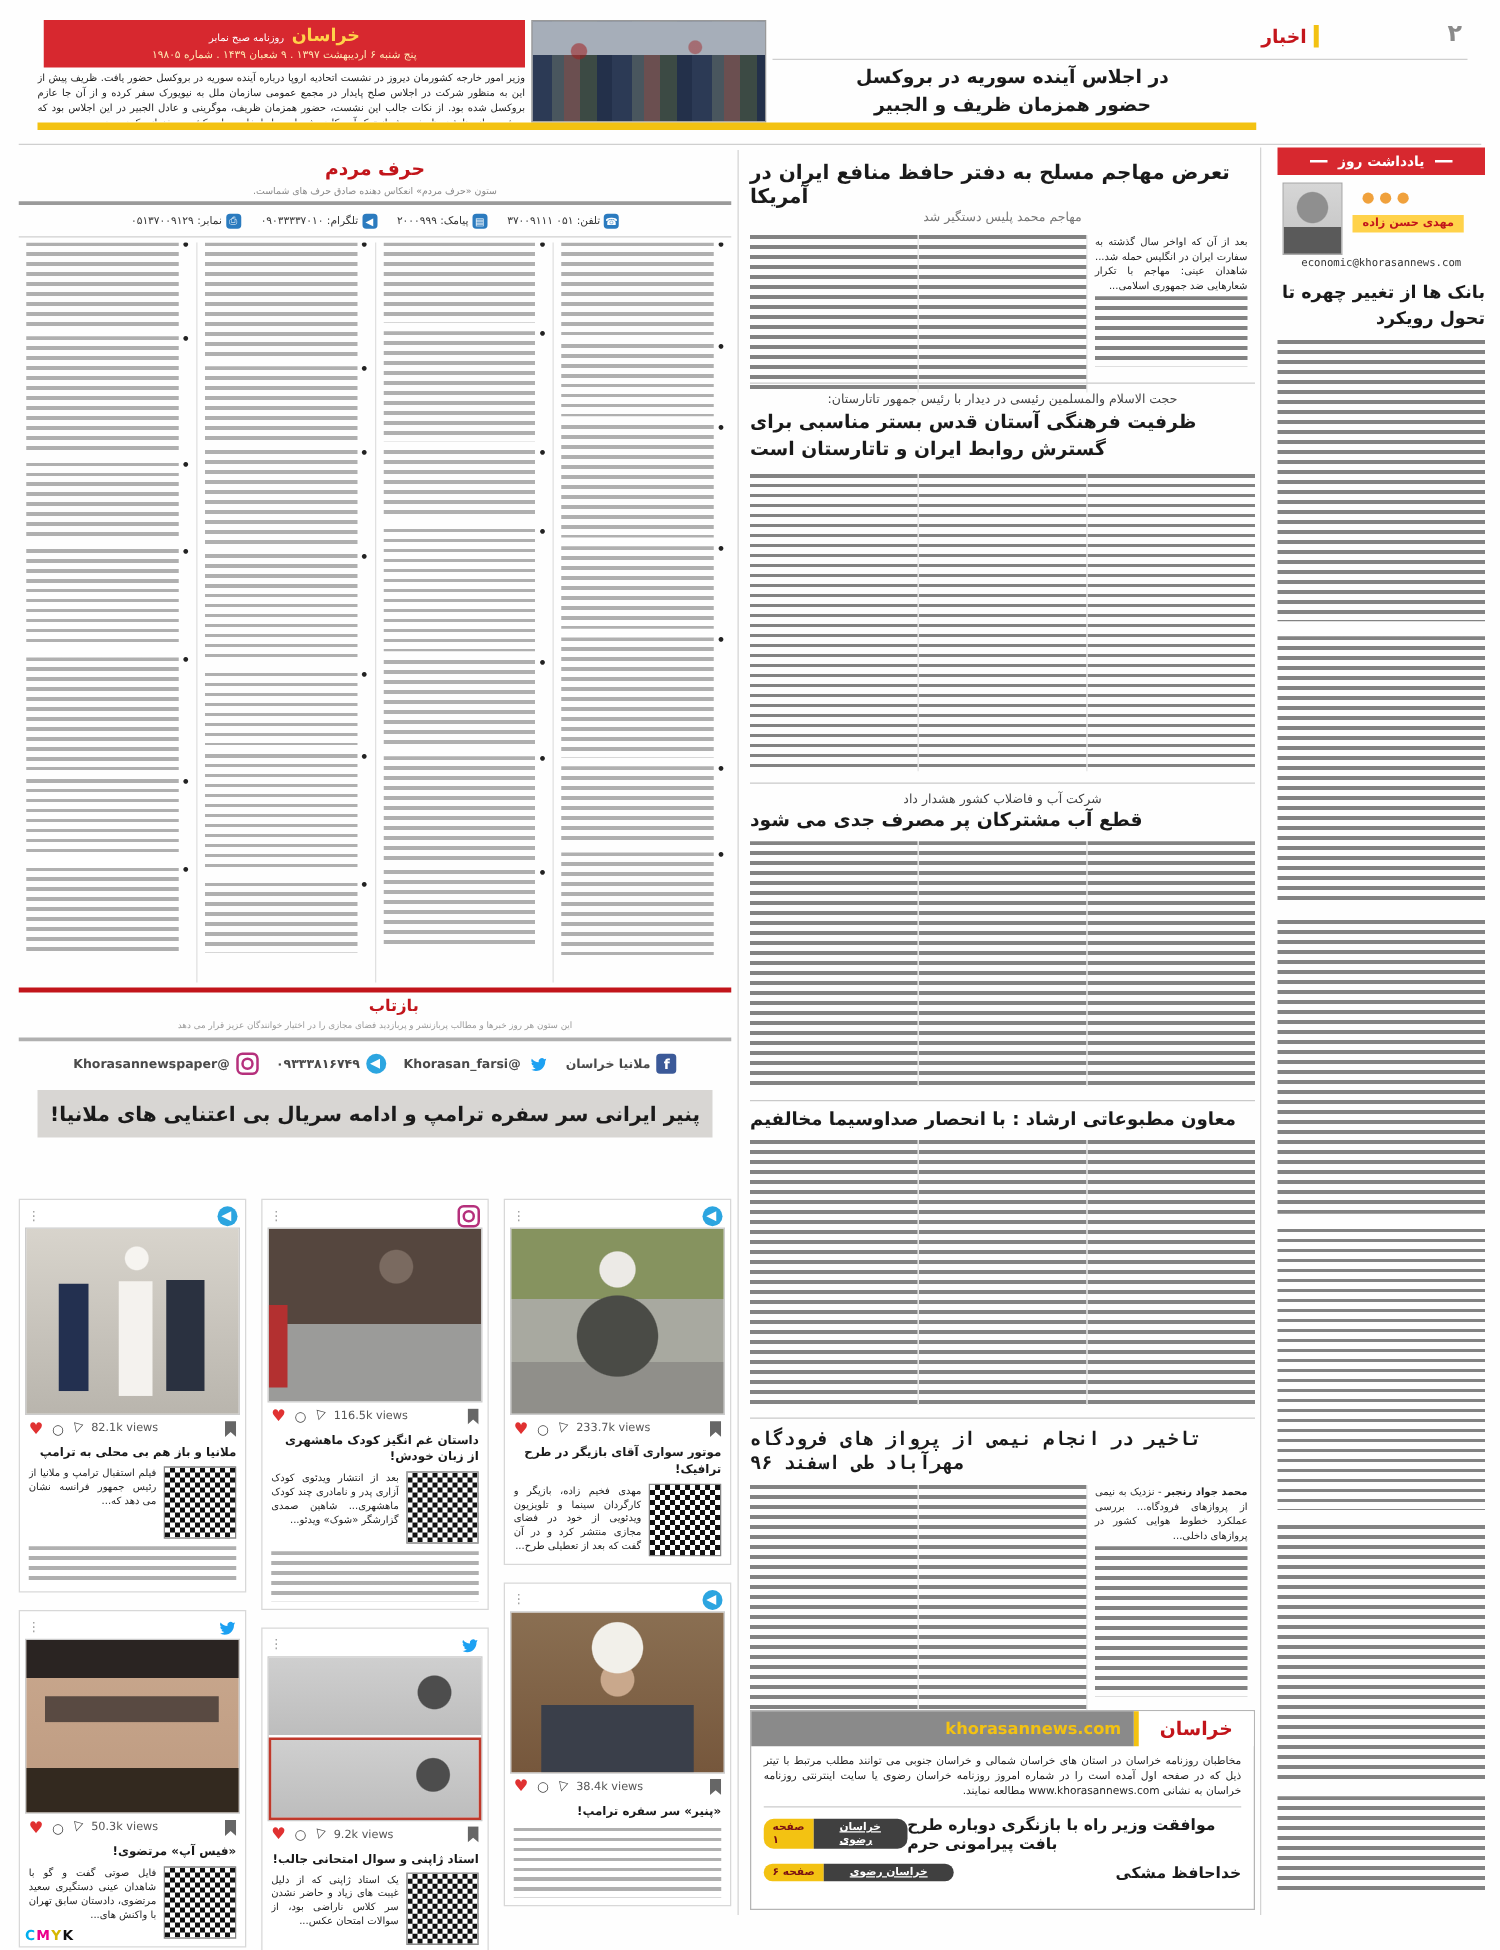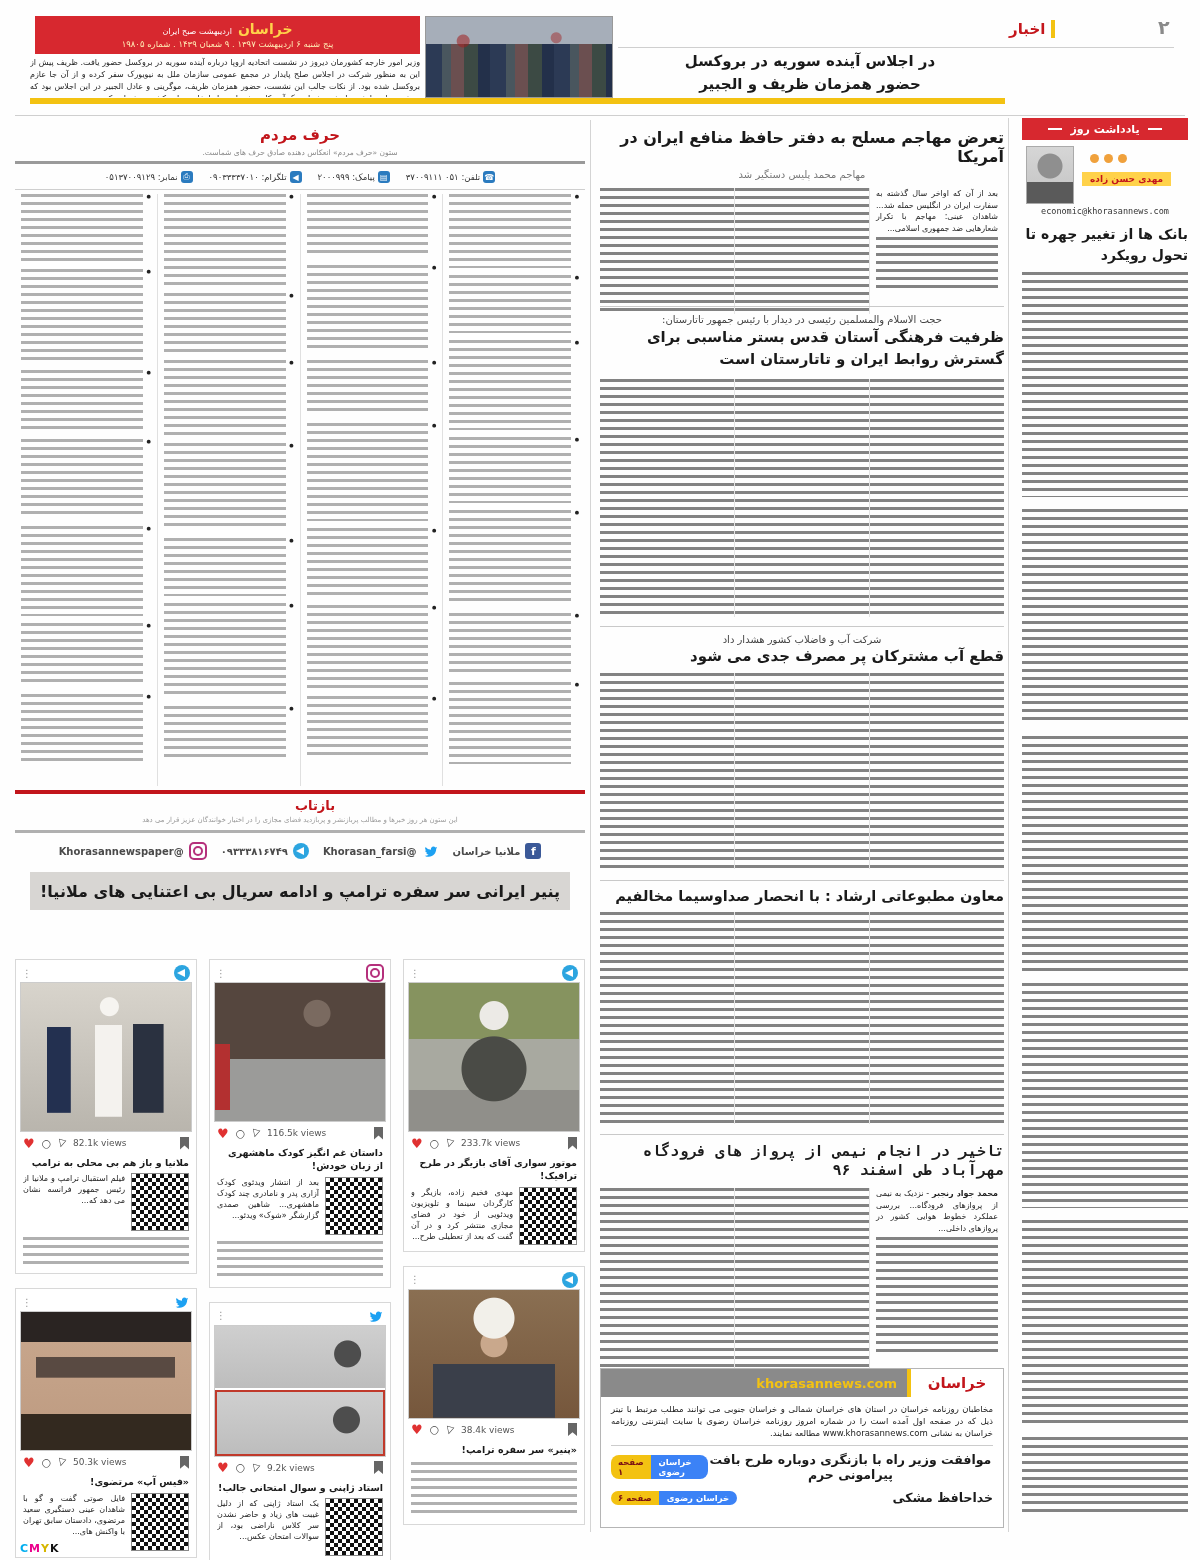--- a/index.html
+++ b/index.html
@@ -49,43 +49,43 @@
   .yd-name{left:1082px;top:172px;background:#ffd24a;color:#c2151b;font-size:9px;font-weight:bold;
            padding:2px 8px;}
   .yd-email{left:1022px;top:206px;width:166px;text-align:center;font-size:8.5px;
             font-family:"DejaVu Sans Mono","Liberation Mono",monospace;color:#333;direction:ltr;}
   .yd-title{left:1022px;top:224px;width:166px;font-weight:bold;font-size:14px;line-height:1.5;text-align:right;}
   .yd-body{left:1022px;top:272px;width:166px;display:flex;flex-direction:column;gap:12px;}
 
   
   .art{left:600px;width:404px;}
   .kicker{text-align:center;font-size:10px;color:#444;}
-  .headline{text-align:right;font-weight:bold;}
+  .headline{text-align:left;font-weight:bold;}
   .subhead{text-align:center;font-size:10px;color:#777;}
   .art-body{display:flex;gap:0;}
   .art-col{flex:1;padding:0 6px;overflow:hidden;}
   .art-col:not(:last-child){border-left:1px solid #e4e4e4;}
   .snippet{font-size:8px;line-height:11.5px;text-align:justify;color:#222;}
   .byline{font-weight:bold;}
   .divider{left:600px;width:404px;background:#c9c9c9;height:1px;}
 
   
   .promo{left:600px;top:1368px;width:404px;height:160px;border:1px solid #b5b5b5;box-sizing:border-box;background:#fff;}
   .promo-head{display:flex;height:28px;}
   .promo-logo{width:92px;background:#fff;border-left:4px solid #f3c212;display:flex;align-items:center;justify-content:center;
               color:#c2151b;font-weight:bold;font-size:15px;}
   .promo-sitebar{flex:1;background:#8a8a8a;display:flex;align-items:center;padding:0 10px;}
   .promo-site{color:#f3c212;font-size:13px;font-weight:bold;direction:ltr;}
   .promo-text{font-size:8.5px;line-height:12px;text-align:justify;padding:6px 10px 4px;color:#222;}
   .promo-hr{height:1px;background:#ccc;margin:2px 10px;}
   .promo-item{display:flex;align-items:center;justify-content:space-between;padding:4px 10px;}
-  .promo-title{font-weight:bold;font-size:12.5px;text-align:center;}
+  .promo-title{font-weight:bold;font-size:12.5px;text-align:left;}
   .badge{display:flex;direction:ltr;font-size:8.5px;font-weight:bold;}
   .badge .pg{background:#f3c212;color:#7a1014;padding:2px 7px;border-radius:8px 0 0 8px;}
-  .badge .tg{background:#3b82f6;color:#fff;padding:2px 8px;border-radius:0 8px 8px 0;}
+  .badge .tg{background:#404040;color:#fff;padding:2px 21px;border-radius:0 8px 8px 0;text-decoration:underline;}
 
   
   .hm-title{left:15px;top:126px;width:570px;text-align:center;color:#c2151b;font-weight:bold;font-size:15px;}
   .hm-sub{left:15px;top:148px;width:570px;text-align:center;font-size:7.5px;color:#888;}
   .hm-rule{left:15px;top:161px;width:570px;height:3px;background:#9a9a9a;}
   .hm-contacts{left:15px;top:167px;width:570px;height:20px;display:flex;align-items:center;
                justify-content:center;gap:16px;font-size:8.5px;color:#333;}
   .ci{width:12px;height:12px;border-radius:3px;background:#2b7bbf;color:#fff;display:inline-flex;
       align-items:center;justify-content:center;font-size:8px;margin-left:3px;vertical-align:middle;}
   .hm-rule2{left:15px;top:189px;width:570px;}
@@ -173,21 +173,21 @@
   .cmyk .c{color:#00aeef;} .cmyk .m{color:#ec008c;} .cmyk .y{color:#d6b600;} .cmyk .k{color:#111;}
 </style>
 </head>
 <body>
 
 <div class="page">
 
   <div class="abs masthead">
     <div class="mast-line1">
       <span class="brand">خراسان</span>
-      <span class="tagline">اردیبهشت صبح ایران</span>
+      <span class="tagline">روزنامه صبح نمابر</span>
     </div>
     <div class="mast-date">پنج شنبه ۶ اردیبهشت ۱۳۹۷ . ۹ شعبان ۱۴۳۹ . شماره ۱۹۸۰۵</div>
   </div>
   <div class="abs top-photo"></div>
   <div class="abs top-headline">
     <div>در اجلاس آینده سوریه در بروکسل</div>
     <div>حضور همزمان ظریف و الجبیر</div>
   </div>
   <div class="abs lead-text">وزیر امور خارجه کشورمان دیروز در نشست اتحادیه اروپا درباره آینده سوریه در بروکسل حضور یافت. ظریف پیش از این به منظور شرکت در اجلاس صلح پایدار در مجمع عمومی سازمان ملل به نیویورک سفر کرده و از آن جا عازم بروکسل شده بود. از نکات جالب این نشست، حضور همزمان ظریف، موگرینی و عادل الجبیر در این اجلاس بود که سوژه رسانه ها شد. ظریف پیش از ترک آمریکا در شورای روابط خارجی این کشور سخنرانی کرده بود.</div>
   <div class="abs yellow-bar"></div>

